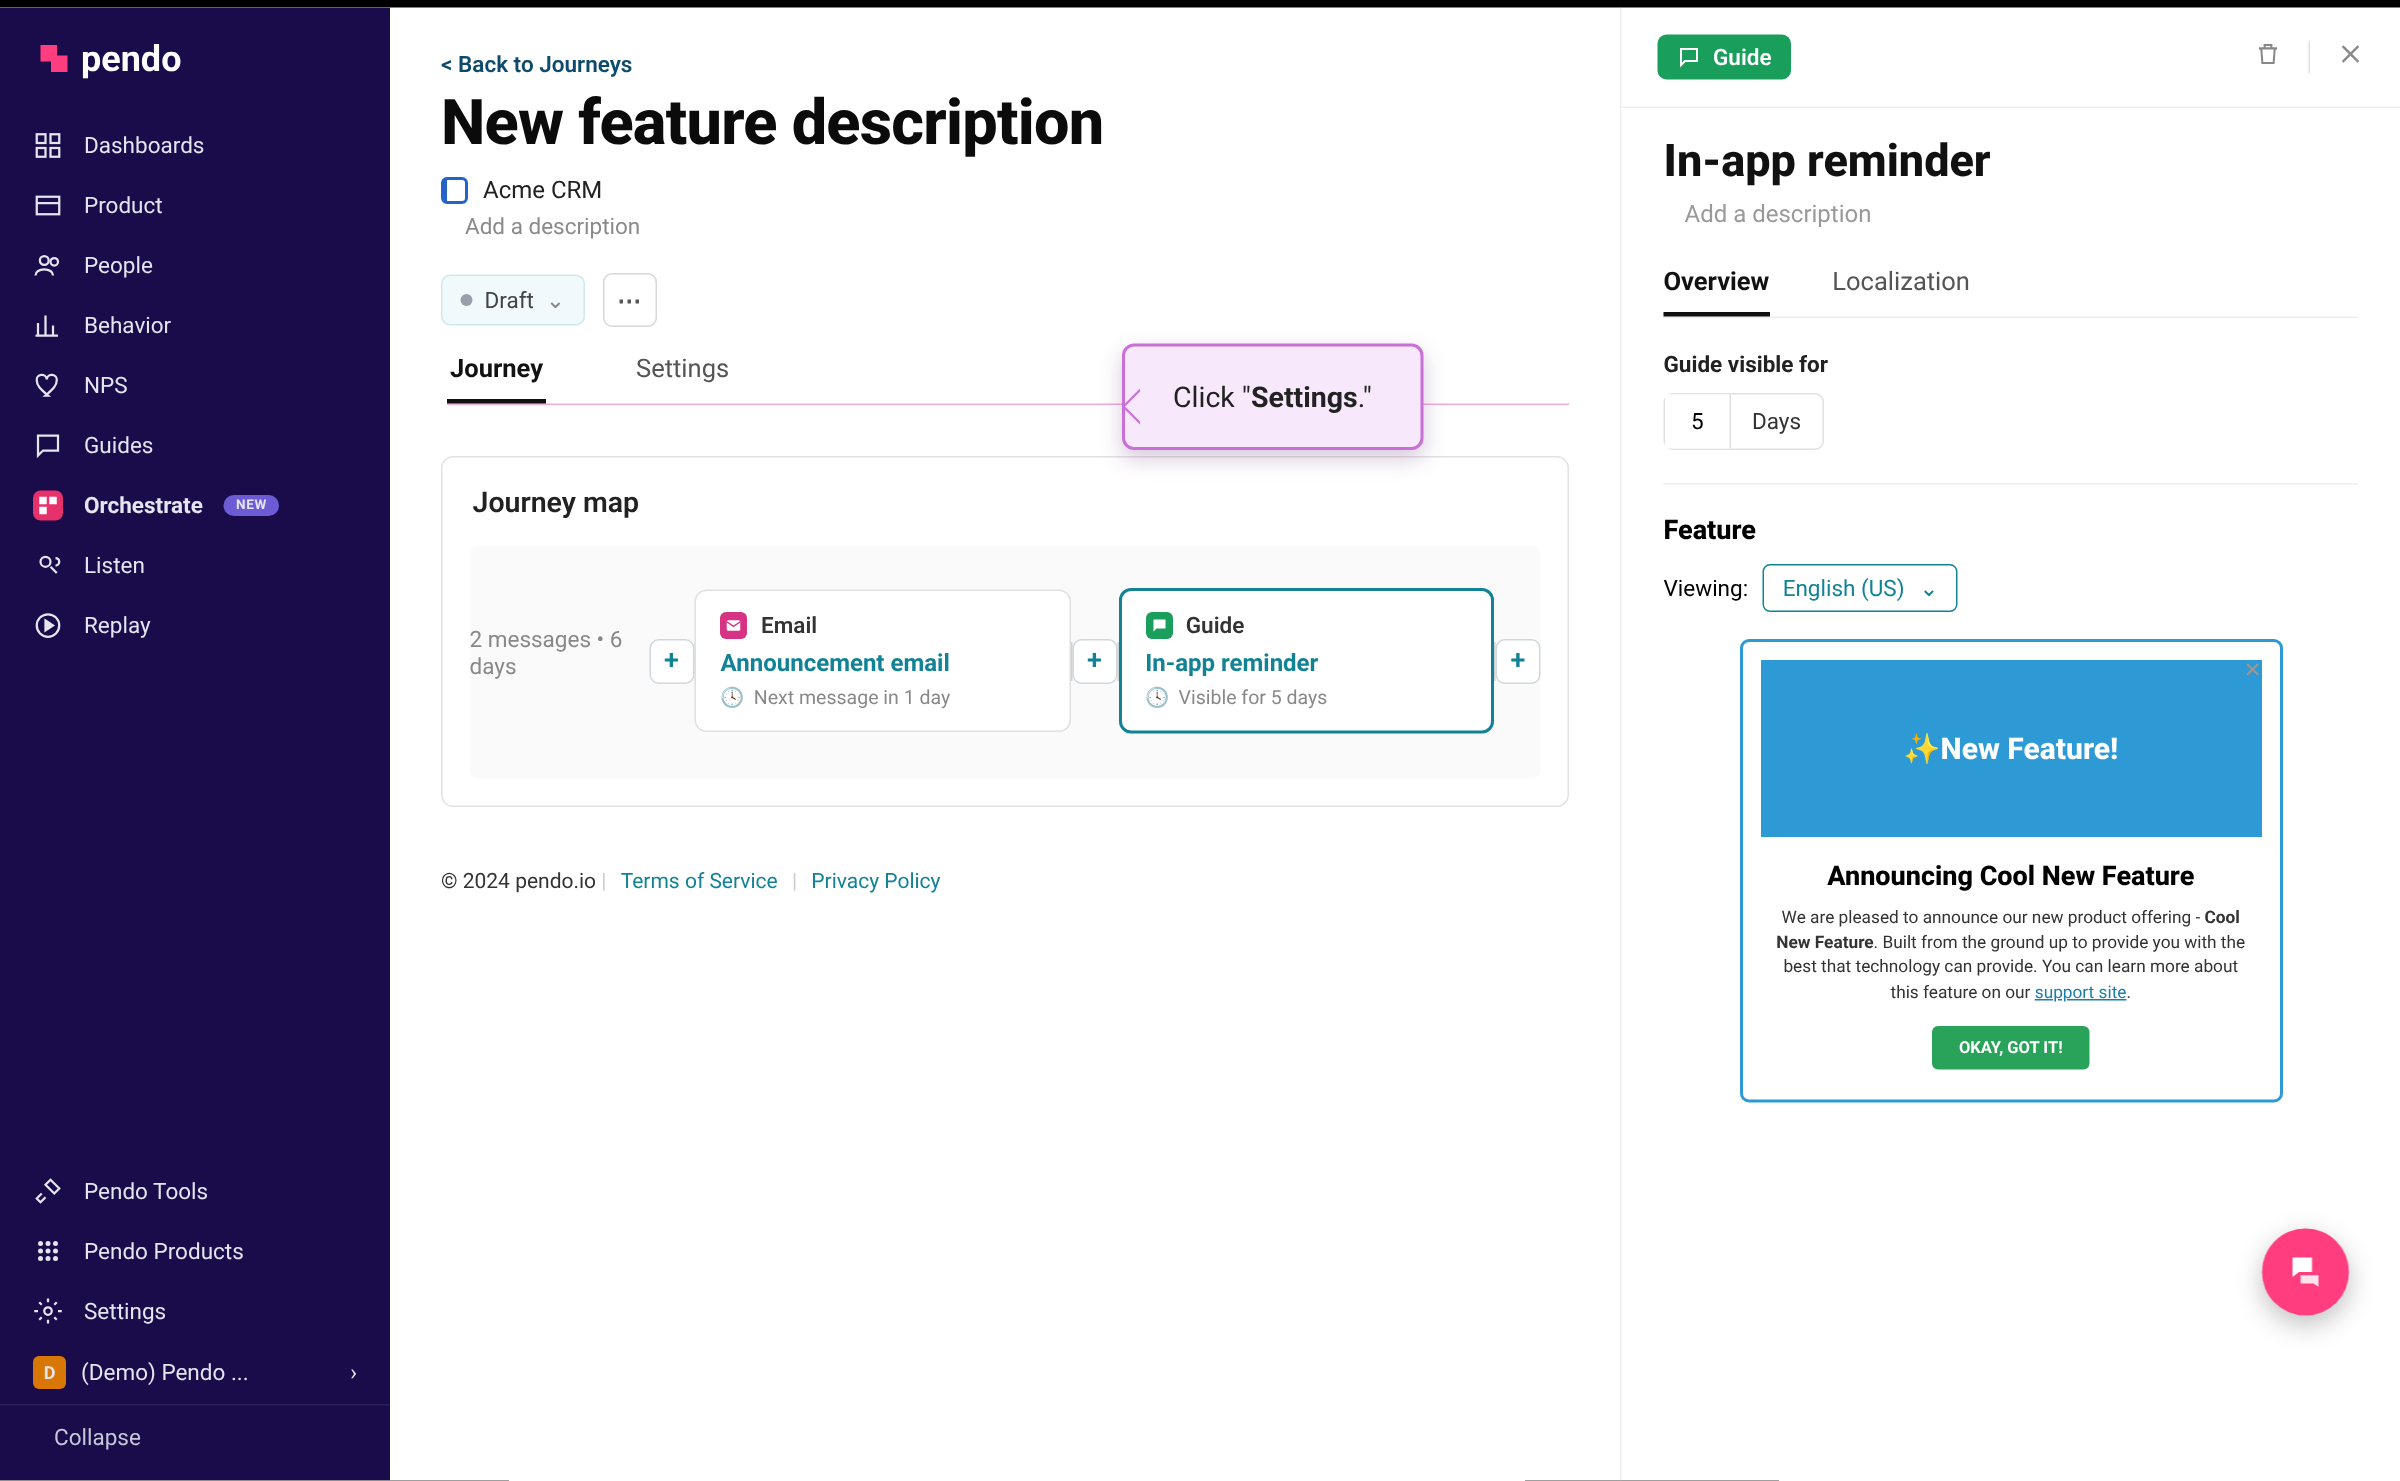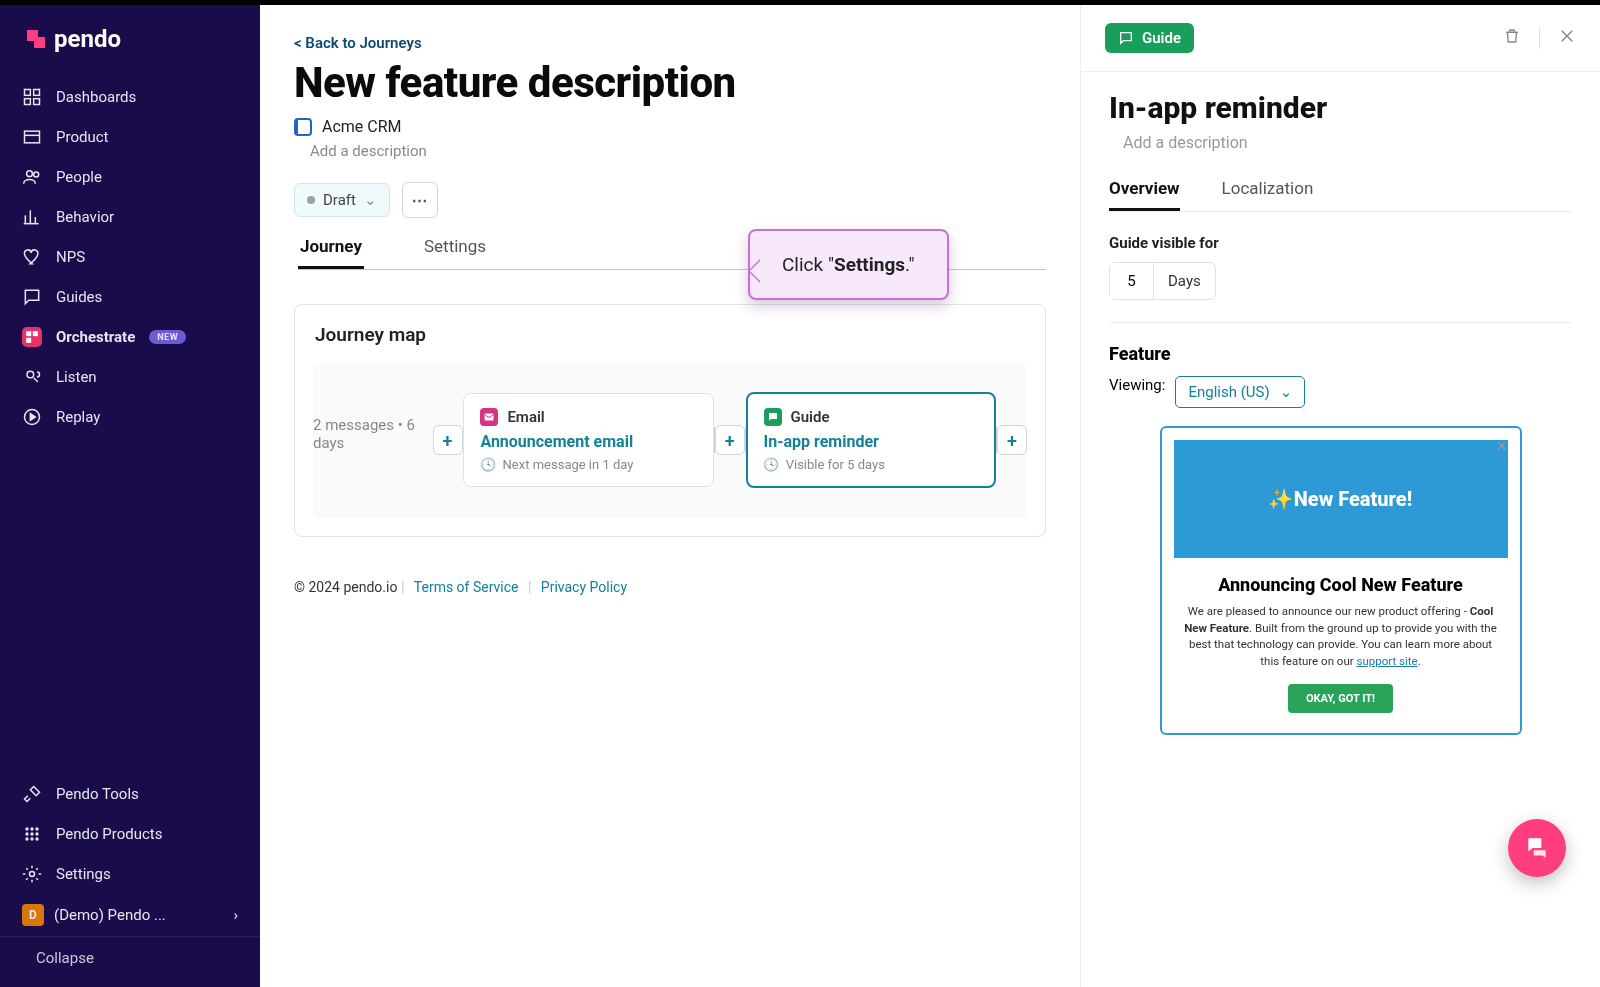--- a/index.html
+++ b/index.html
@@ -65,21 +65,21 @@
 .panel-desc{color:#999;font-size:16px;margin-bottom:26px;padding-left:14px}
 .right-tabs{display:flex;gap:42px;border-bottom:1px solid #eee;margin-bottom:22px}
 .right-tab{padding-bottom:10px;font-size:17px;color:#555;cursor:pointer}
 .right-tab.active{font-weight:700;color:#111;border-bottom:3px solid #111}
 .field-label{font-size:15px;font-weight:700;color:#222;margin-bottom:10px}
 .visible-row{display:flex;align-items:center;gap:0;border:1px solid #e0e0e0;border-radius:6px;width:fit-content}
 .visible-row input{width:44px;border:none;padding:9px 10px;font-size:15px;text-align:center;outline:none;border-right:1px solid #e0e0e0}
 .visible-row span{padding:9px 14px;font-size:15px;color:#333}
 .section{border-top:1px solid #eee;margin-top:22px;padding-top:20px}
 .section h4{font-size:18px;font-weight:800;margin-bottom:12px}
-.viewing-row{display:flex;gap:10px;font-size:15px;margin-bottom:18px}
+.viewing-row{display:flex;align-items:center;gap:10px;font-size:15px;margin-bottom:18px}
 .lang-select{border:1px solid #128297;color:#128297;border-radius:5px;padding:6px 12px;display:flex;align-items:center;gap:10px;cursor:pointer}
 .preview{border:2px solid #2d9ad6;border-radius:6px;width:362px;margin:0 auto;position:relative;background:#fff}
 .preview .close-x{position:absolute;top:10px;right:12px;color:#999;font-size:14px;cursor:pointer}
 .preview-hero{background:#2d9ad6;color:#fff;margin:12px 12px 0;height:118px;display:flex;align-items:center;justify-content:center;font-size:20px;font-weight:800}
 .preview-body{padding:16px 22px 20px;text-align:center}
 .preview-body h5{font-size:18px;font-weight:800;margin-bottom:8px}
 .preview-body p{font-size:11.5px;color:#333;line-height:1.45}
 .preview-body a{color:#1a7fa8;text-decoration:underline}
 .ok-btn{background:#2aa35a;color:#fff;border:none;border-radius:4px;padding:8px 18px;font-size:11px;font-weight:700;margin-top:14px;cursor:pointer}
 .fab{position:fixed;right:34px;bottom:110px;width:58px;height:58px;border-radius:50%;background:#ff3d7f;display:flex;align-items:center;justify-content:center;color:#fff;box-shadow:0 6px 18px rgba(0,0,0,.25);cursor:pointer}

